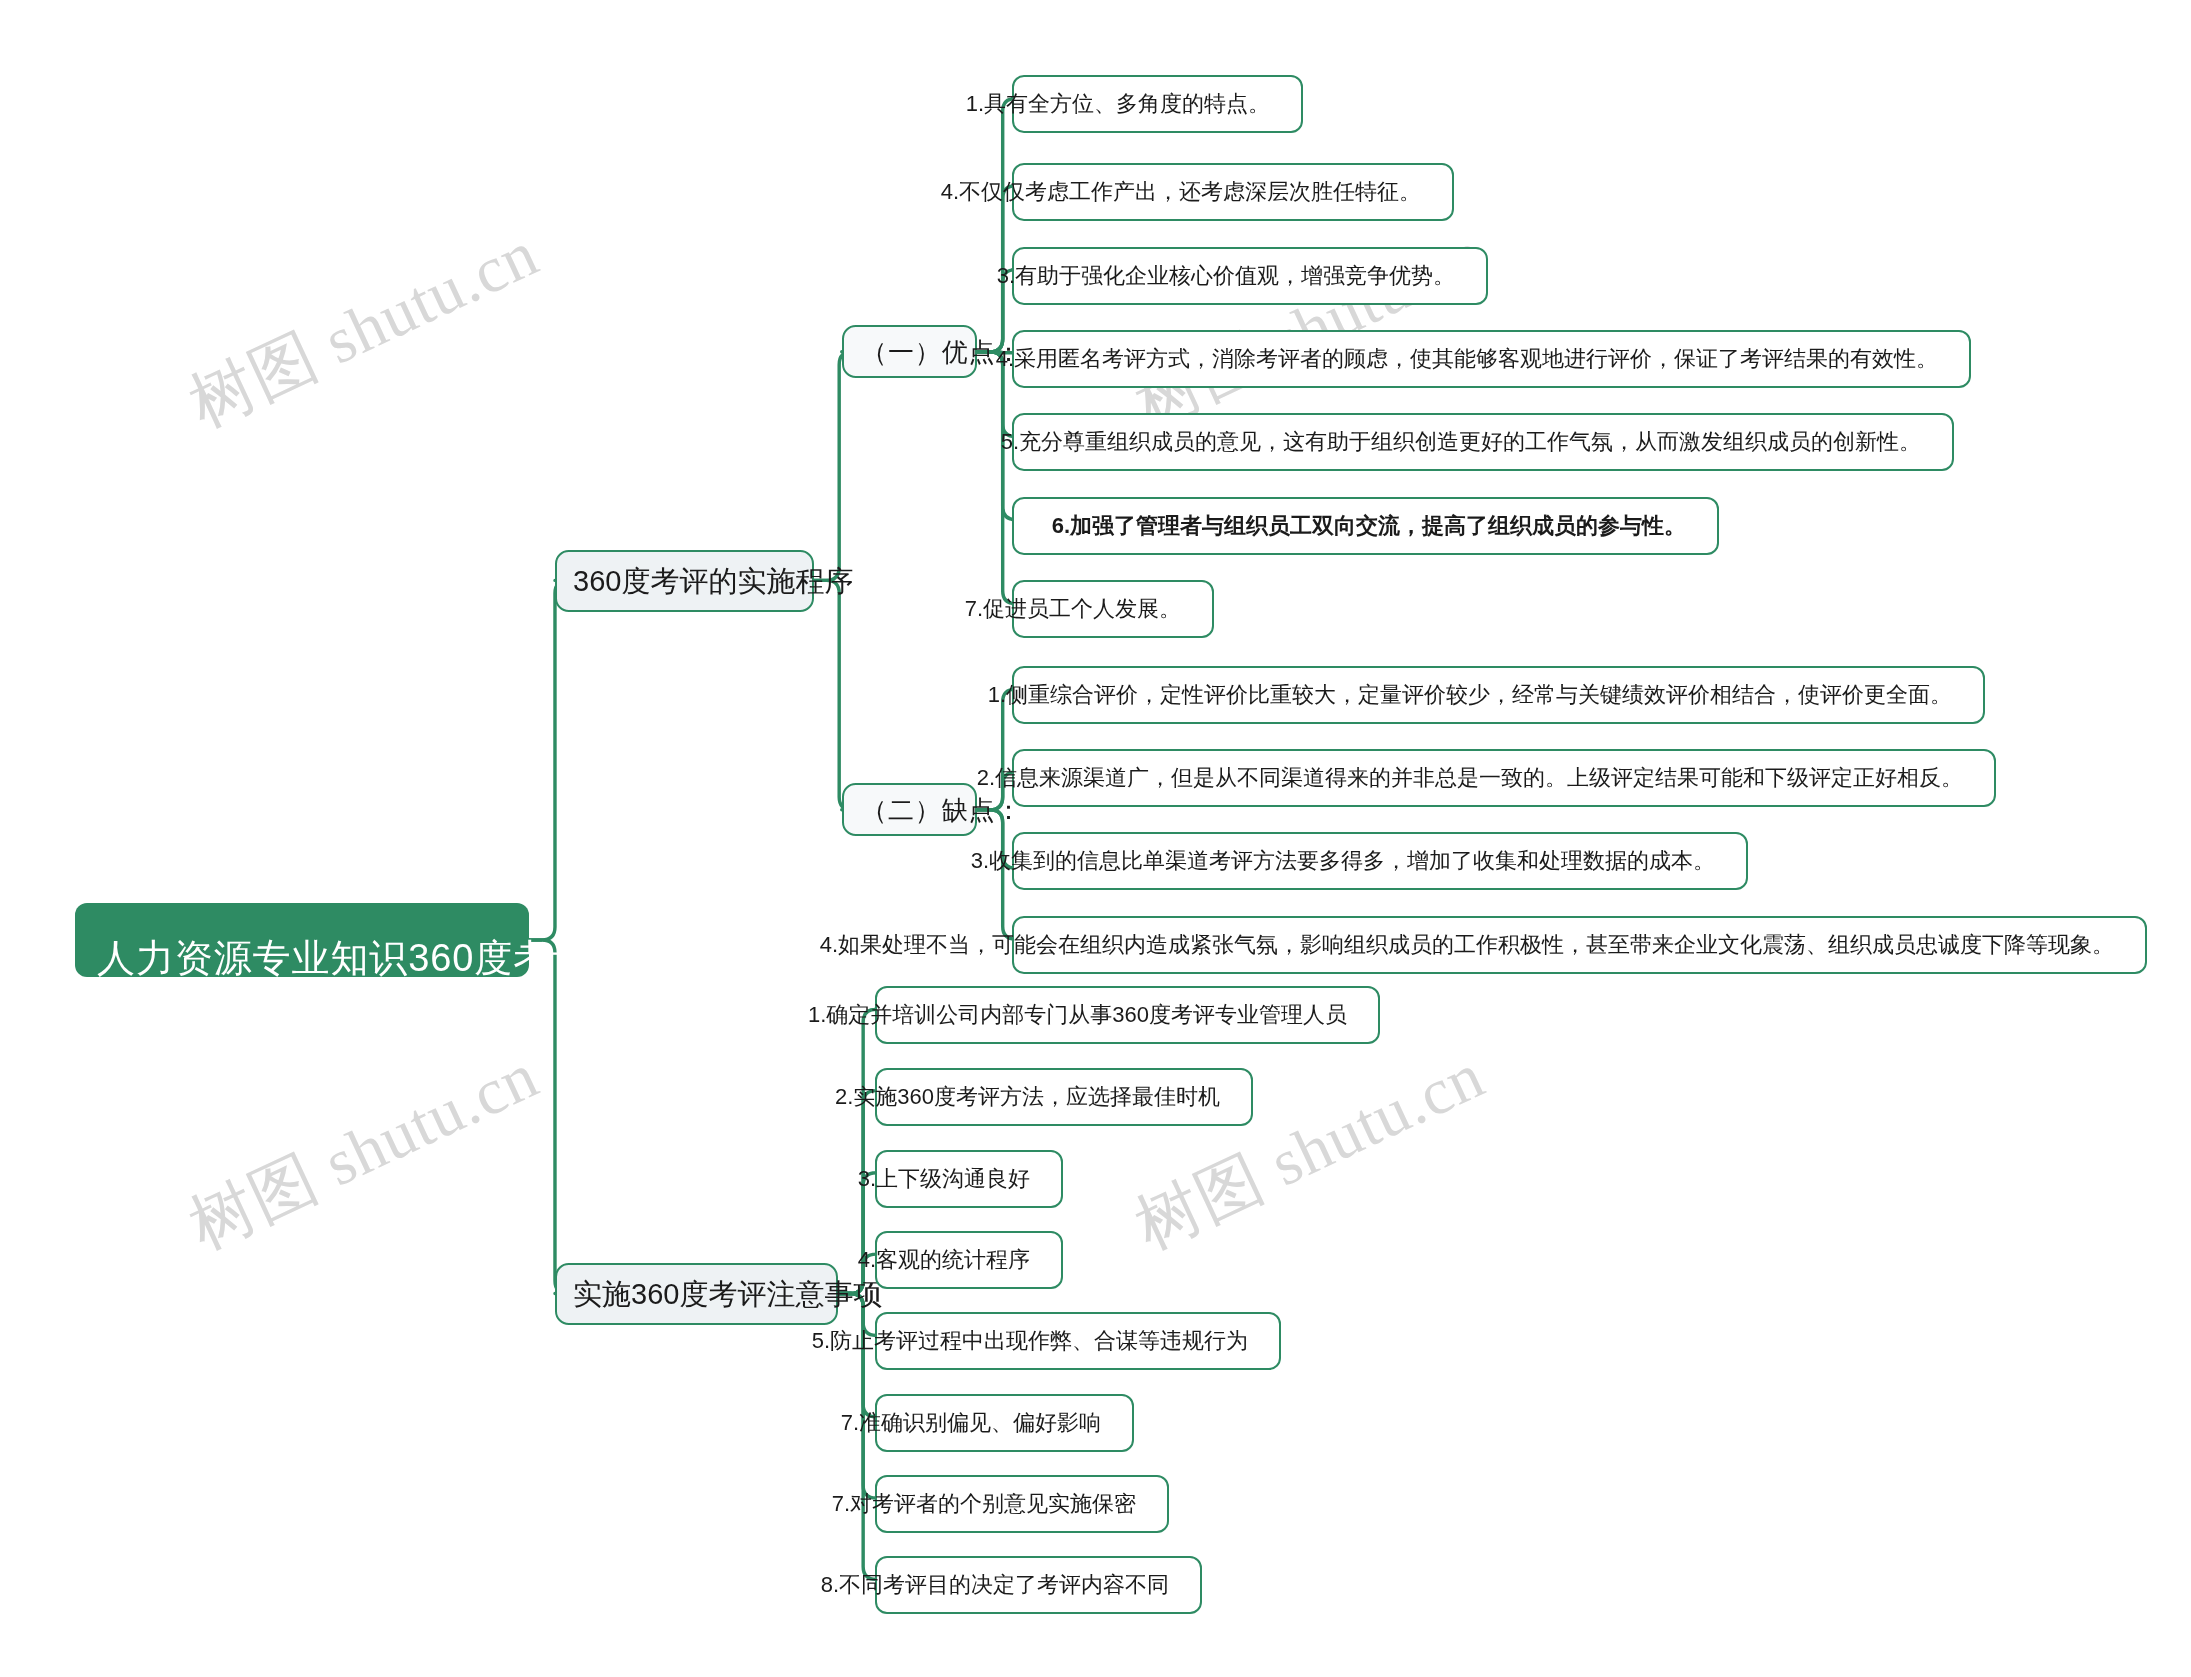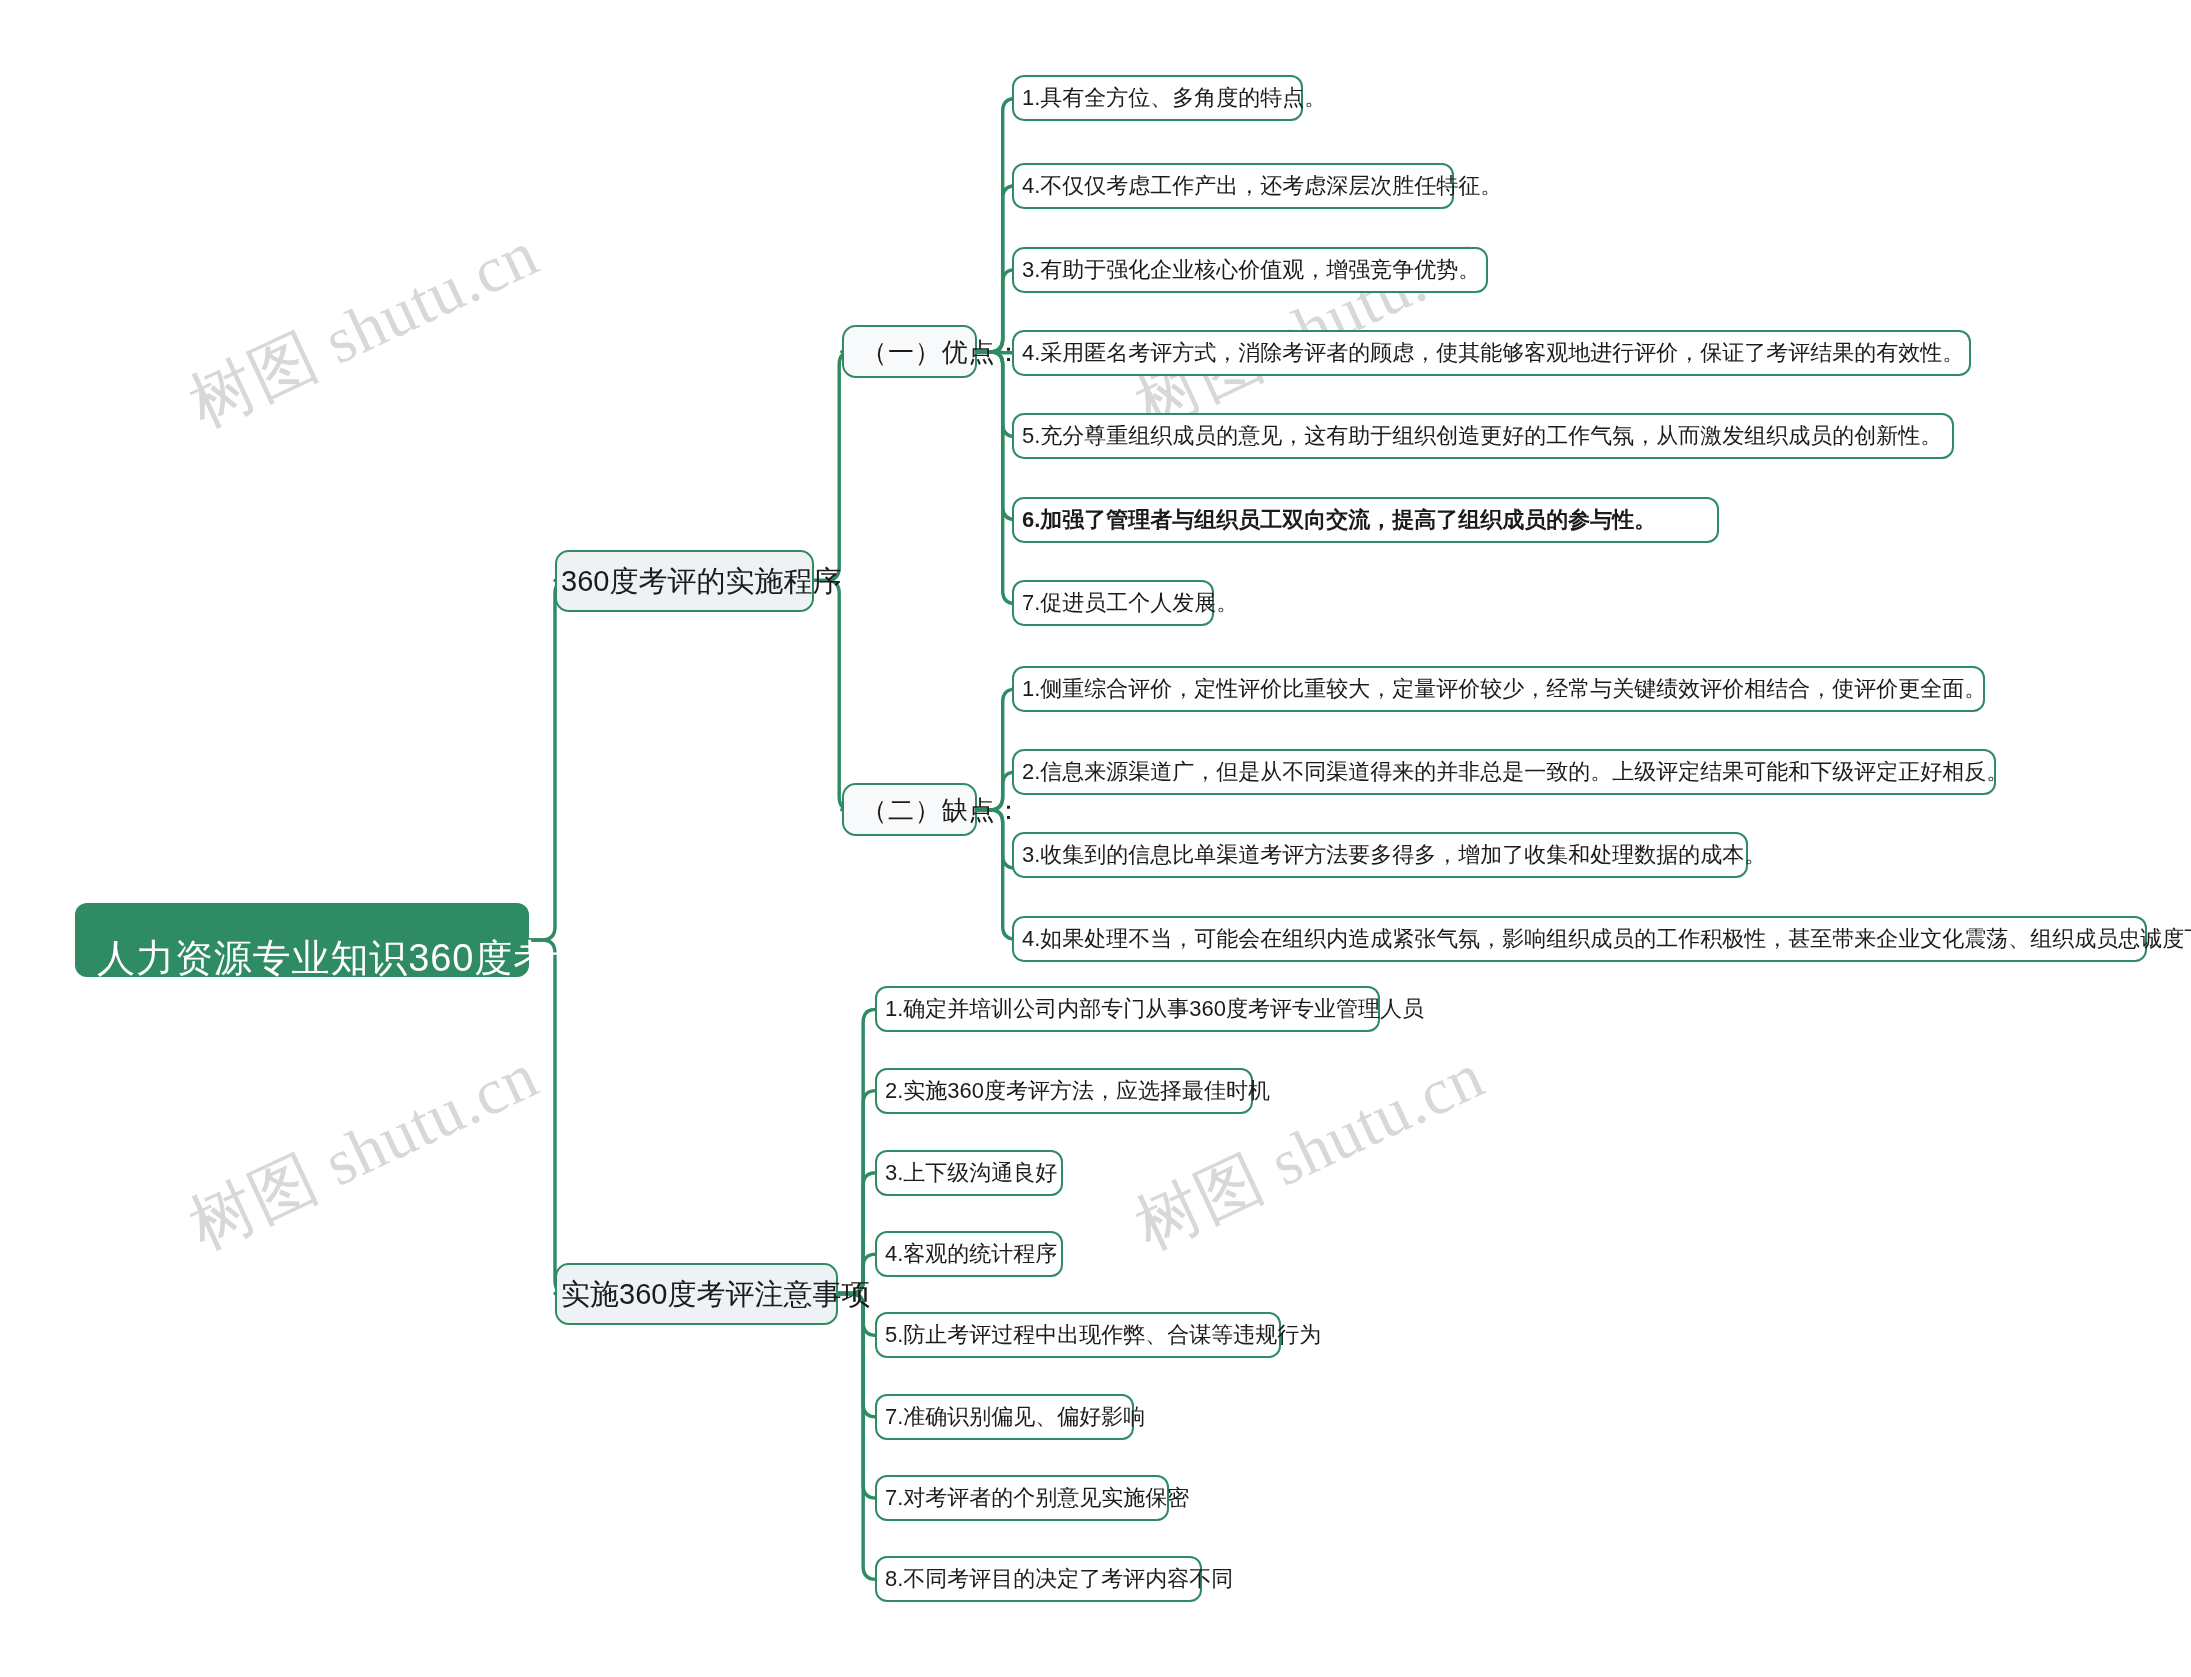--- a/index.html
+++ b/index.html
@@ -74,43 +74,44 @@
     letter-spacing: 0.9px;
     align-items: flex-end;
   }
 
   .node-branch {
     background: #eef2f4;
     color: #1b1b1b;
     border: 2.6px solid #2e8b63;
     border-radius: 13.7px;
     font-size: 29px;
-    padding: 0 4px;
+    padding: 0 16px;
     height: 62px;
   }
 
   .node-group {
     background: #f7f9fa;
     color: #1b1b1b;
     border: 2.6px solid #2e8b63;
     border-radius: 13.7px;
     font-size: 26px;
     padding: 12px 17px;
     height: 53px;
     letter-spacing: 0.9px;
   }
 
   .node-leaf {
     background: #ffffff;
     color: #1b1b1b;
     border: 2.6px solid #2e8b63;
     border-radius: 12px;
     font-size: 22px;
-    padding: 0 8px;
-    height: 46px;
+    padding: 0 31px;
+    height: 58px;
+    justify-content: flex-end;
   }
   .node-leaf.wide { font-size: 22px; }
 </style>
 </head>
 <body>
 
 <div id="mindmap-canvas">
 
   <div class="watermark" style="left:175px;  top:368px;">树图 shutu.cn</div>
   <div class="watermark" style="left:1121px; top:368px;">树图 shutu.cn</div>

